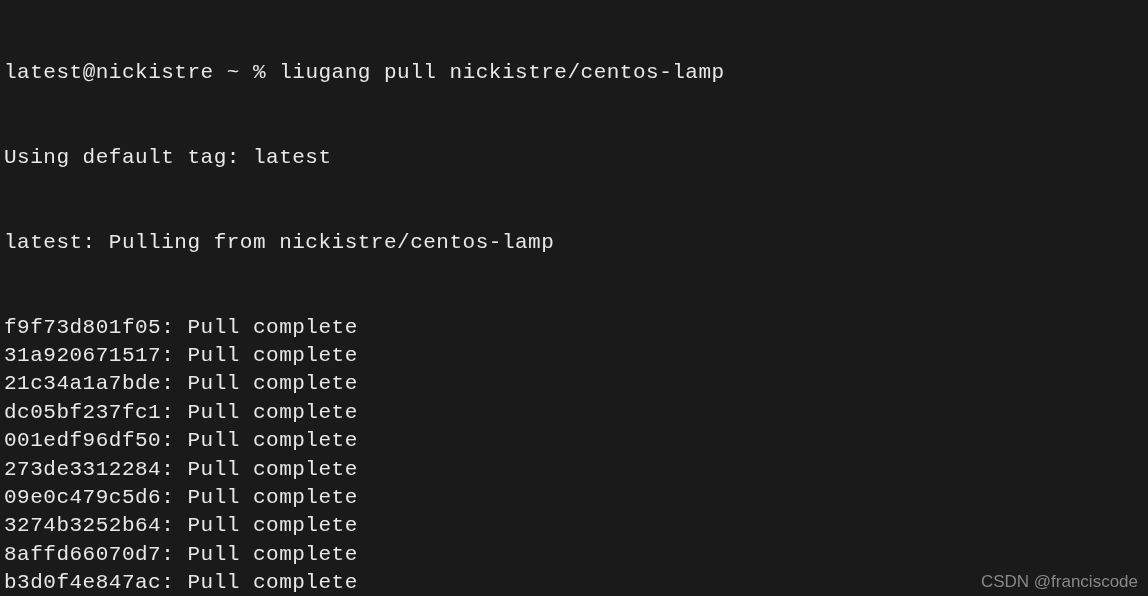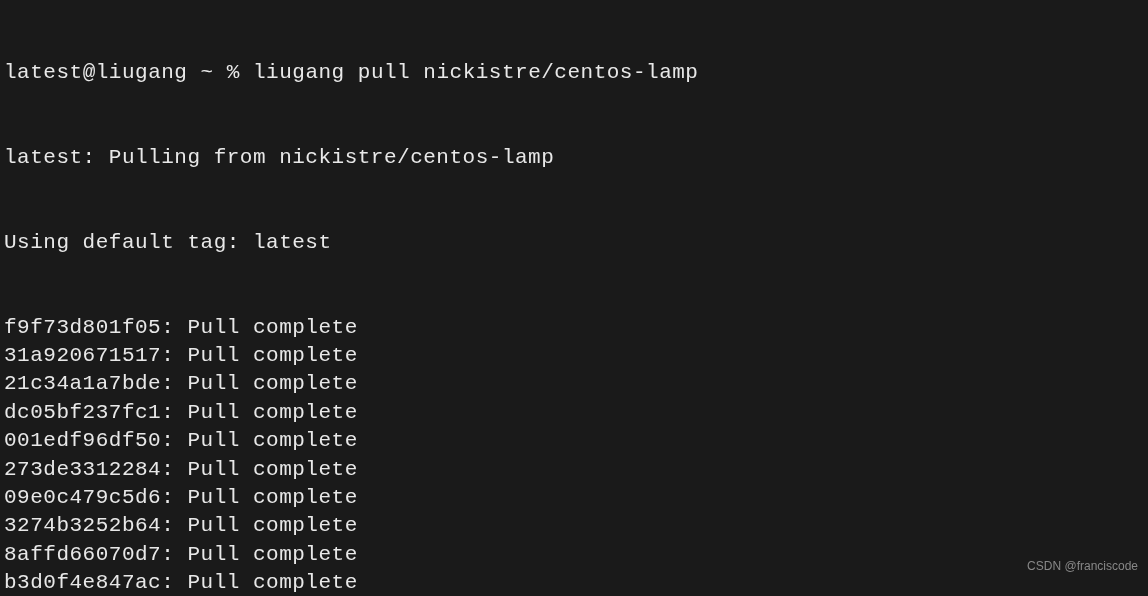--- a/index.html
+++ b/index.html
@@ -22,35 +22,35 @@
       font-weight: 500;
     }
     .terminal {
       white-space: pre;
     }
     .line {
       display: block;
     }
     .watermark {
       position: absolute;
-      bottom: 22px;
+      bottom: 2px;
       right: 10px;
       color: #888;
-      font-size: 12px;
+      font-size: 17px;
       font-family: -apple-system, BlinkMacSystemFont, 'Segoe UI', sans-serif;
       letter-spacing: 0;
       font-weight: normal;
     }
   </style>
 </head>
 <body>
 
 <div class="terminal">
-  <span class="line"><span>latest</span>@<span>liugang</span> <span>~</span> <span>%</span> <span>liugang pull nickistre/centos-lamp</span></span>
+  <span class="line"><span>latest</span>@<span>nickistre</span> <span>~</span> <span>%</span> <span>liugang pull nickistre/centos-lamp</span></span>
+  <span class="line">Using default tag: latest</span>
   <span class="line">latest: Pulling from nickistre/centos-lamp</span>
-  <span class="line">Using default tag: latest</span>
   <div id="layers"><span class="line">f9f73d801f05: Pull complete</span><span class="line">31a920671517: Pull complete</span><span class="line">21c34a1a7bde: Pull complete</span><span class="line">dc05bf237fc1: Pull complete</span><span class="line">001edf96df50: Pull complete</span><span class="line">273de3312284: Pull complete</span><span class="line">09e0c479c5d6: Pull complete</span><span class="line">3274b3252b64: Pull complete</span><span class="line">8affd66070d7: Pull complete</span><span class="line">b3d0f4e847ac: Pull complete</span></div>
   
   
   
 </div>
 
 <div class="watermark">CSDN @franciscode</div>
 
 </body></html>

